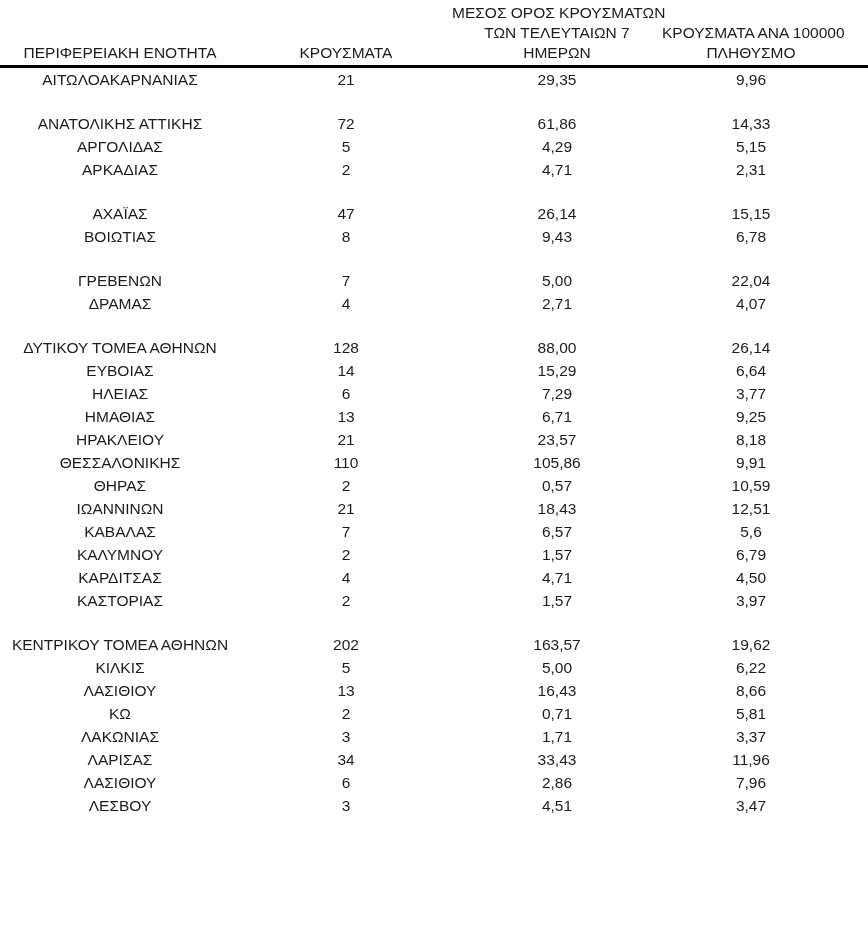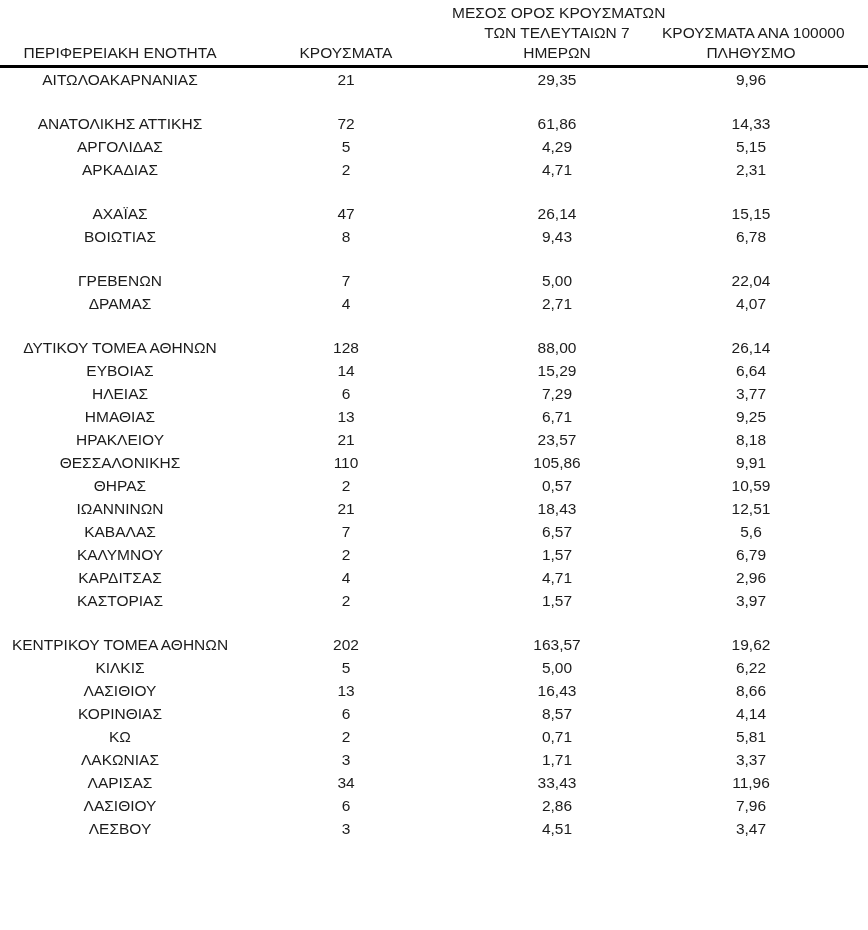--- a/index.html
+++ b/index.html
@@ -189,21 +189,21 @@
       <tr>
         <td>ΚΑΛΥΜΝΟΥ</td>
         <td>2</td>
         <td>1,57</td>
         <td>6,79</td>
       </tr>
       <tr>
         <td>ΚΑΡΔΙΤΣΑΣ</td>
         <td>4</td>
         <td>4,71</td>
-        <td>2,96</td>
+        <td>4,50</td>
       </tr>
       <tr>
         <td>ΚΑΣΤΟΡΙΑΣ</td>
         <td>2</td>
         <td>1,57</td>
         <td>3,97</td>
       </tr>
       <tr class="spacer">
         <td colspan="4"></td>
       </tr>
@@ -219,26 +219,20 @@
         <td>5,00</td>
         <td>6,22</td>
       </tr>
       <tr>
         <td>ΛΑΣΙΘΙΟΥ</td>
         <td>13</td>
         <td>16,43</td>
         <td>8,66</td>
       </tr>
       <tr>
-        <td>ΚΟΡΙΝΘΙΑΣ</td>
-        <td>6</td>
-        <td>8,57</td>
-        <td>4,14</td>
-      </tr>
-      <tr>
         <td>ΚΩ</td>
         <td>2</td>
         <td>0,71</td>
         <td>5,81</td>
       </tr>
       <tr>
         <td>ΛΑΚΩΝΙΑΣ</td>
         <td>3</td>
         <td>1,71</td>
         <td>3,37</td>

